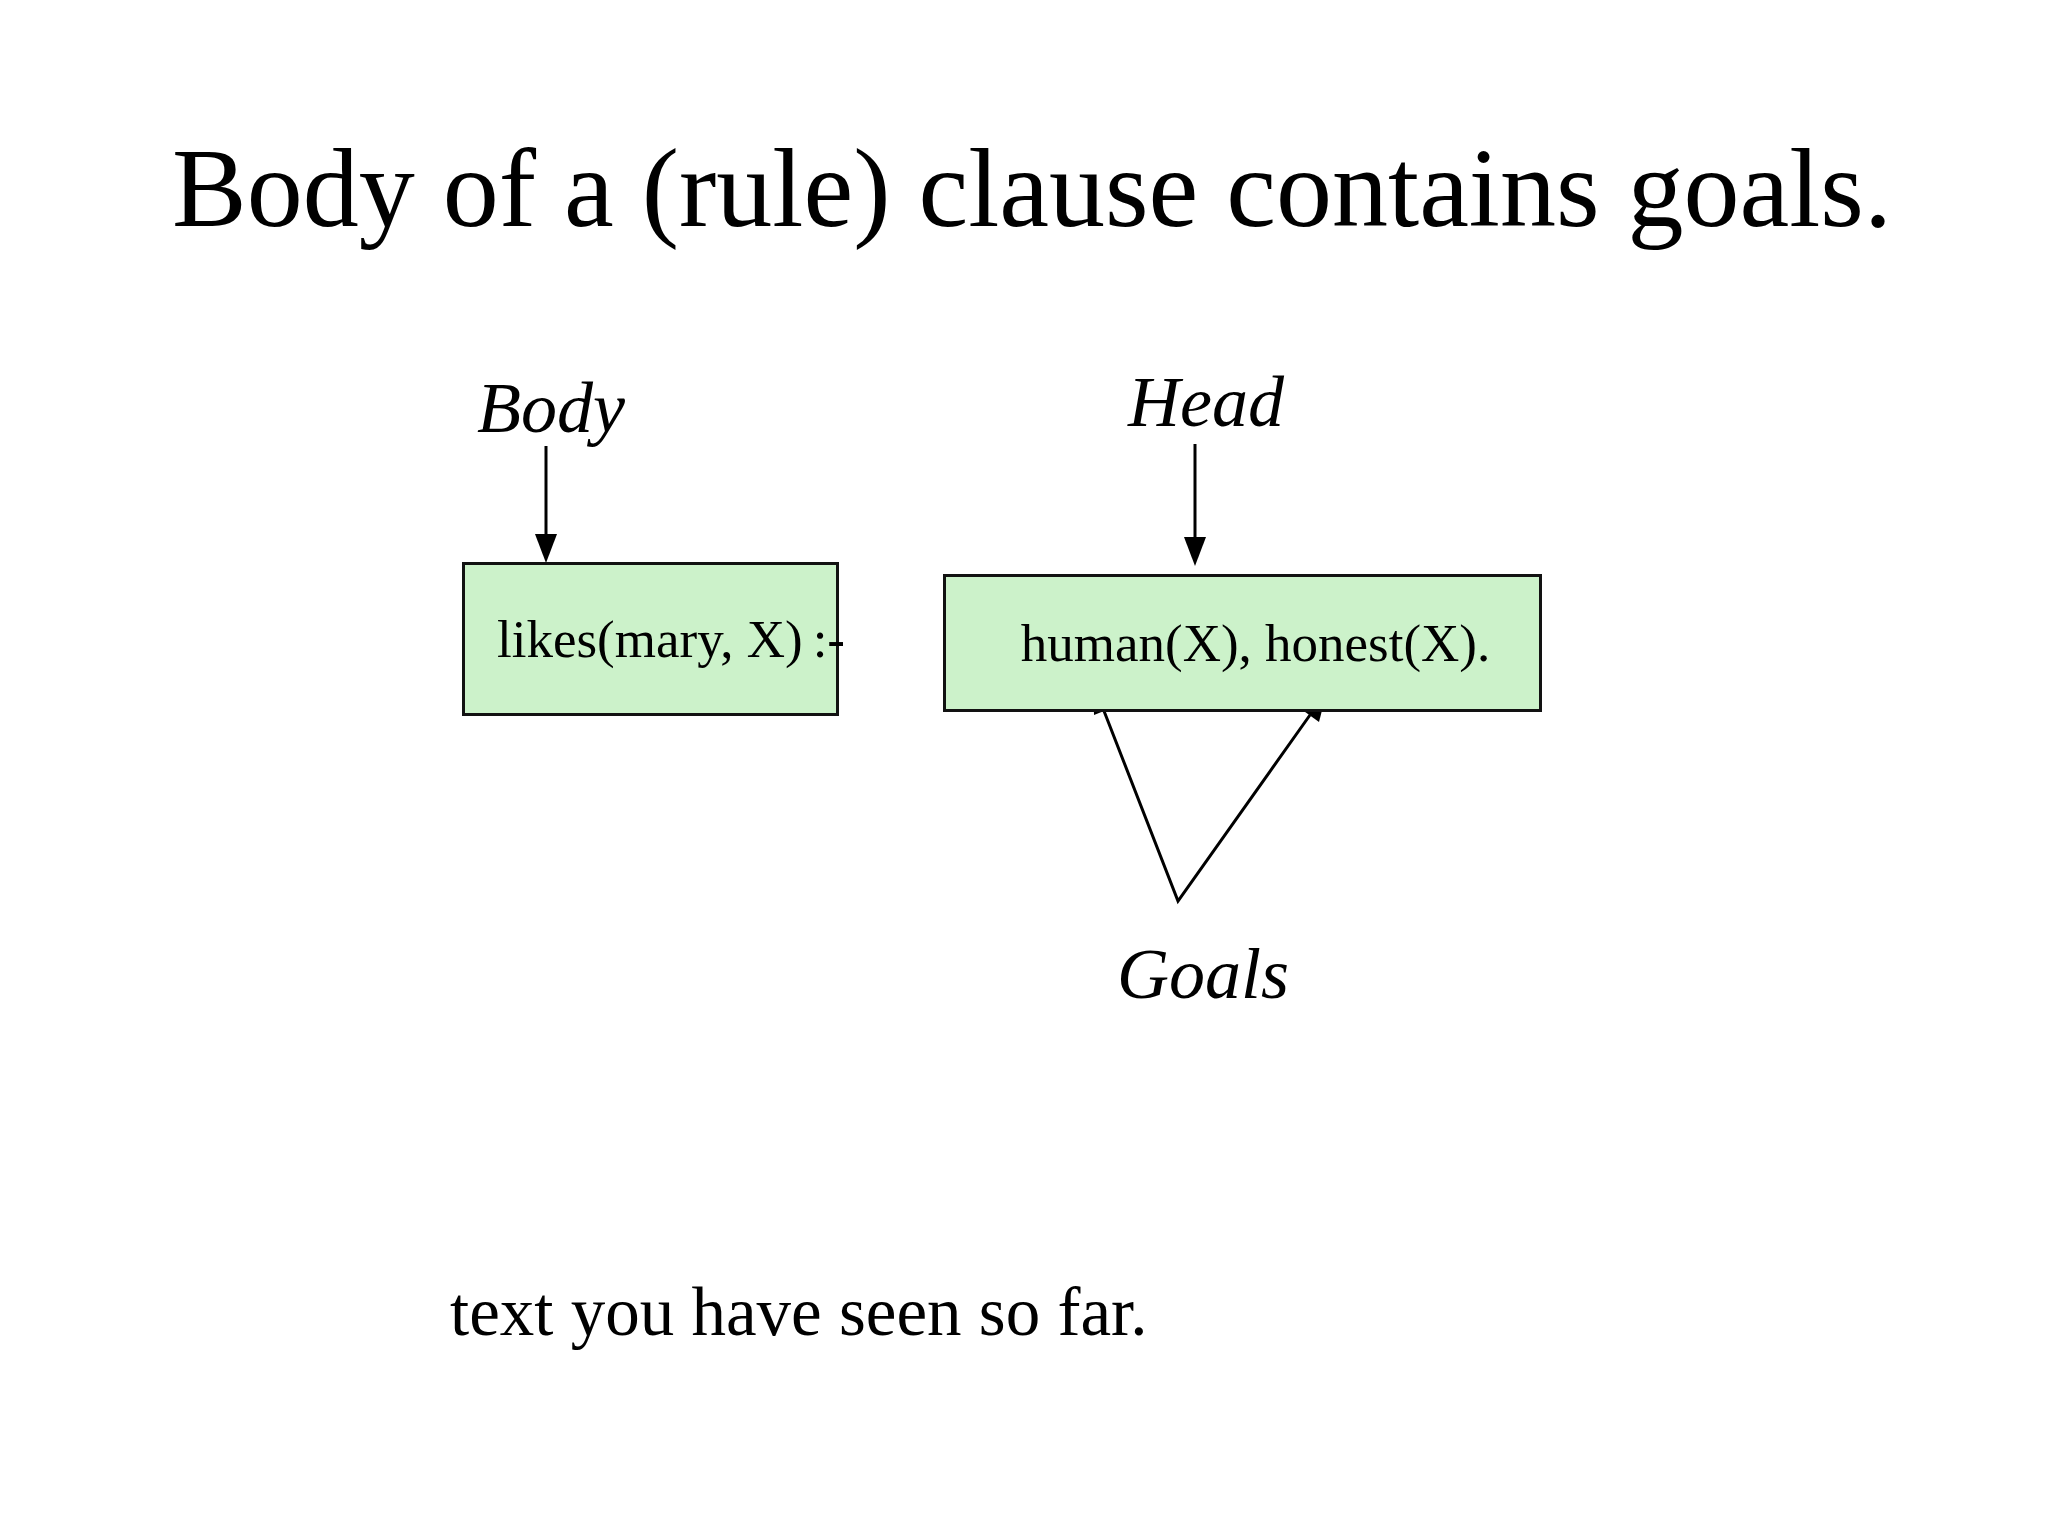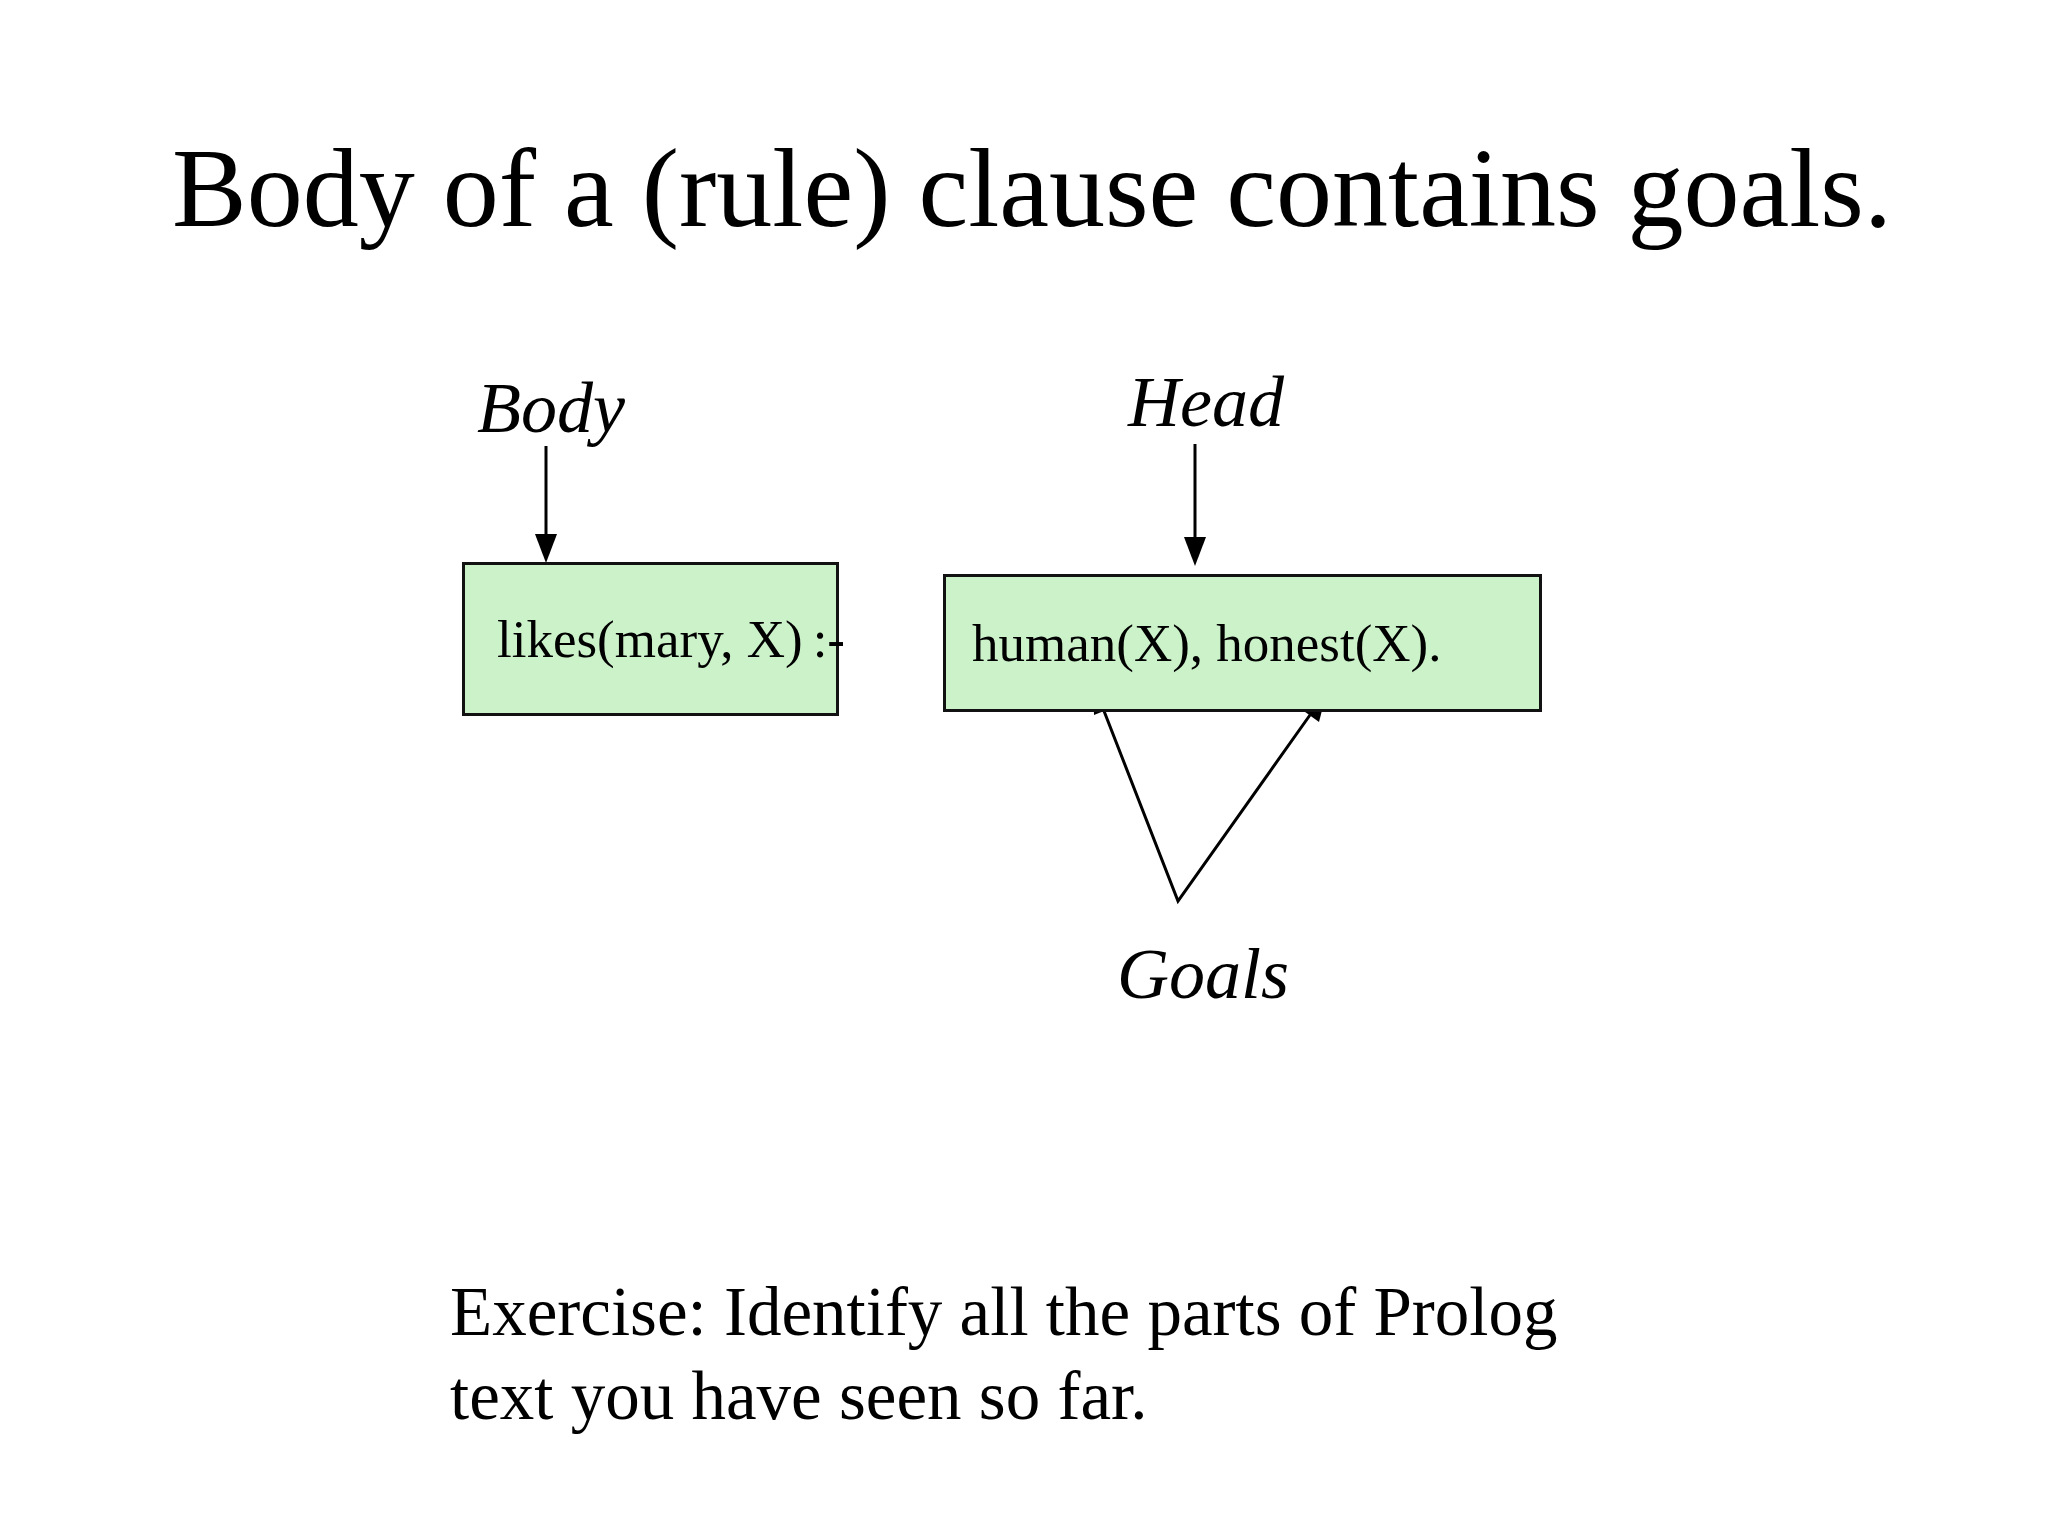--- a/index.html
+++ b/index.html
@@ -59,20 +59,21 @@
   }
   .head-box {
     left: 462px; top: 562px;
     width: 377px; height: 154px;
     padding-left: 32px;
   }
   .body-box {
     left: 943px; top: 574px;
     width: 599px; height: 138px;
     padding-left: 26px;
+    justify-content: center;
   }
   .neck {
     position: absolute;
     right: -9px;
     top: 50%;
     transform: translateY(-50%);
     font-size: 53px;
   }
   .exercise {
     position: absolute;
@@ -115,17 +116,16 @@
     <span class="neck">:-</span>
   </div>
 
   <div class="clause-box body-box">
     <span>human(X), honest(X).</span>
   </div>
 
   <div class="pointer-label label-goals">Goals</div>
 
   <div class="exercise">
-    <div>Exercise: Identify all the parts of Prolog</div>
     <div>text you have seen so far.</div>
   </div>
 
 </div>
 
 </body></html>

